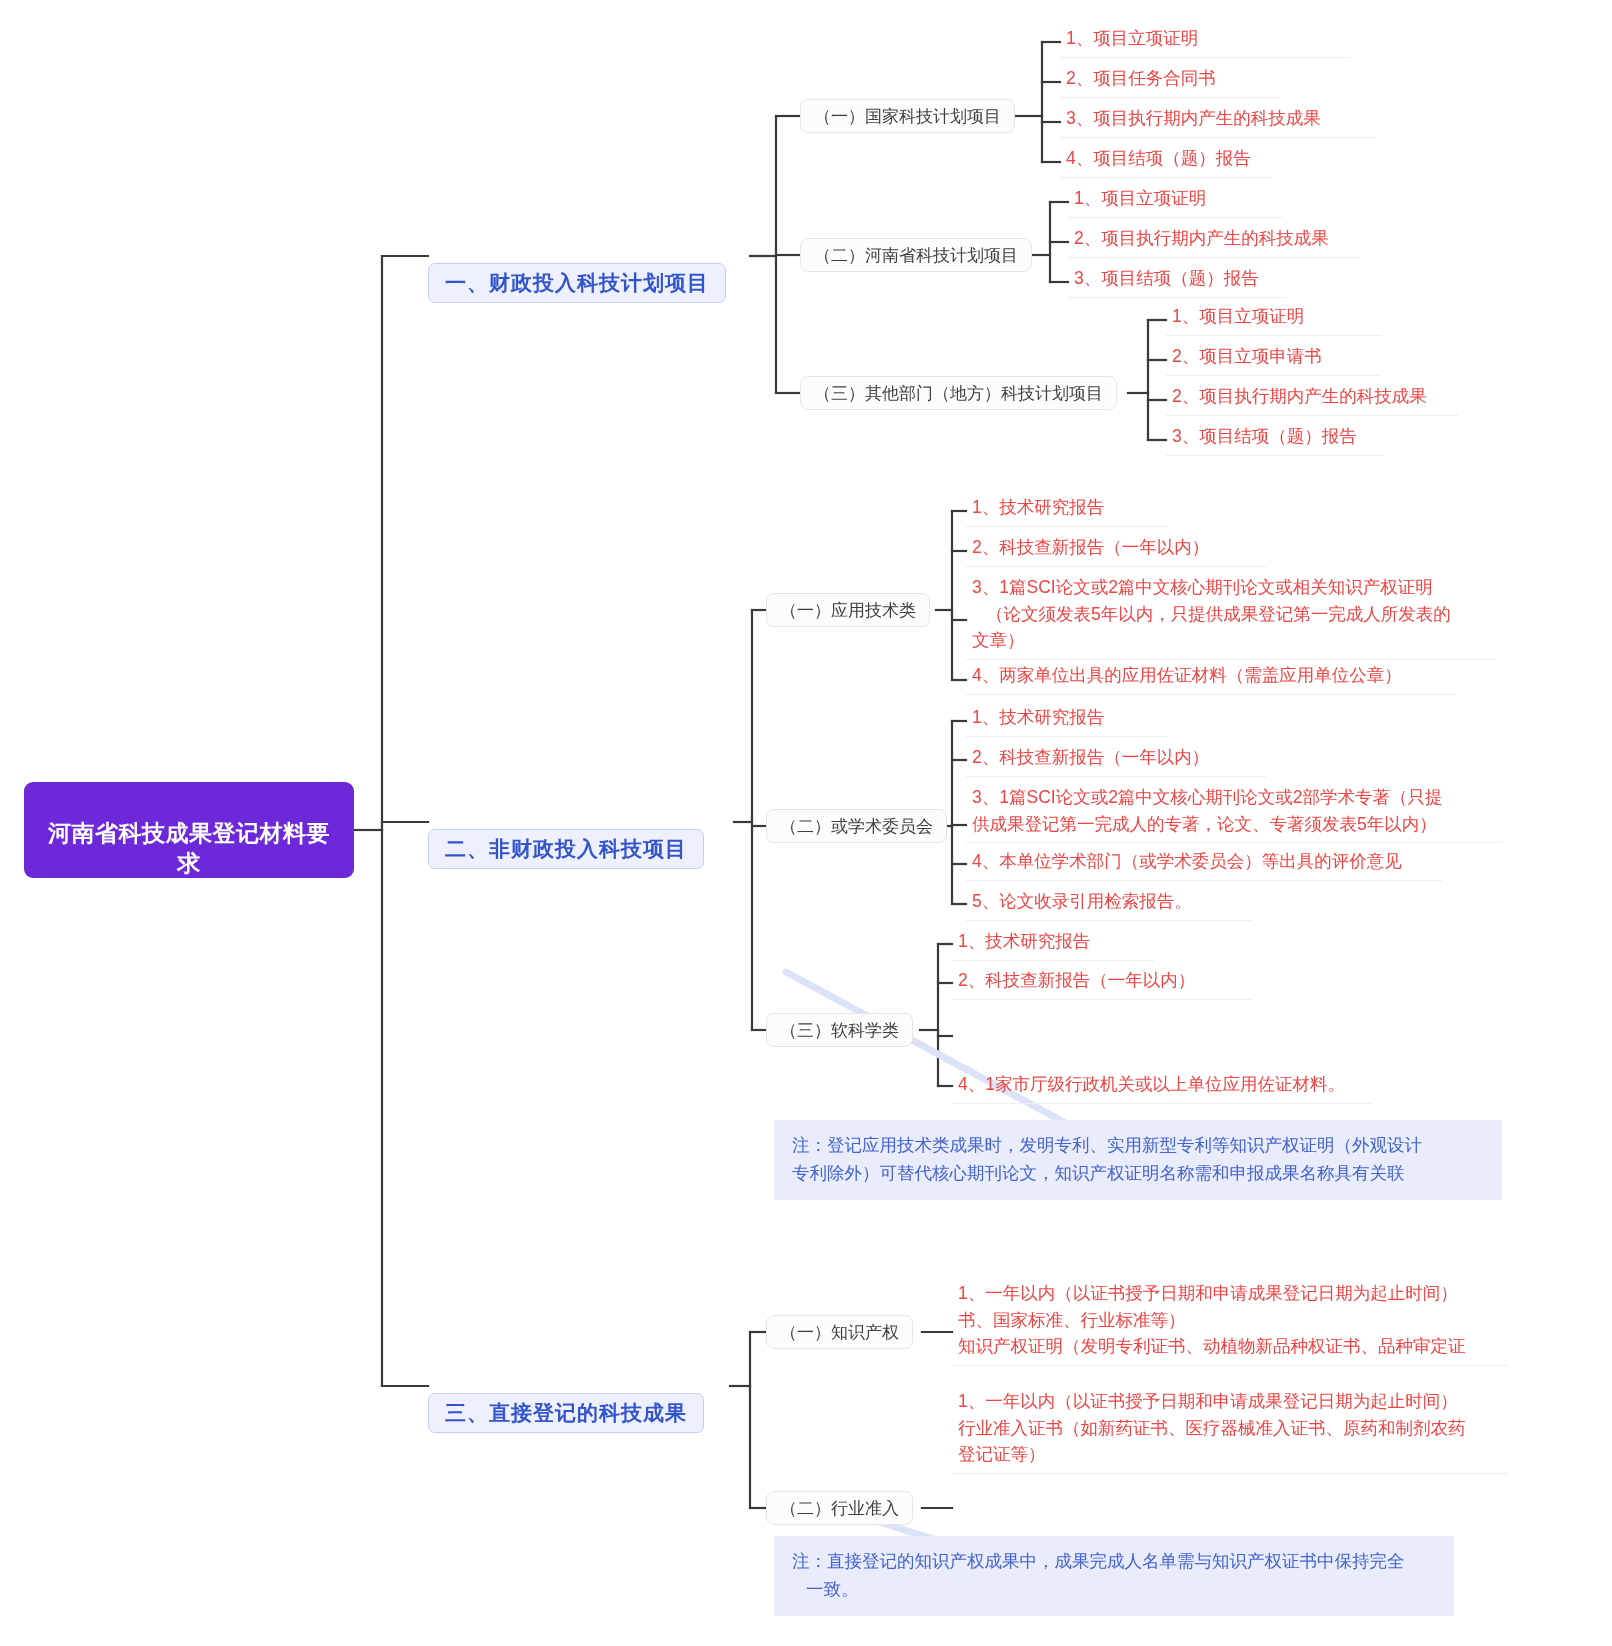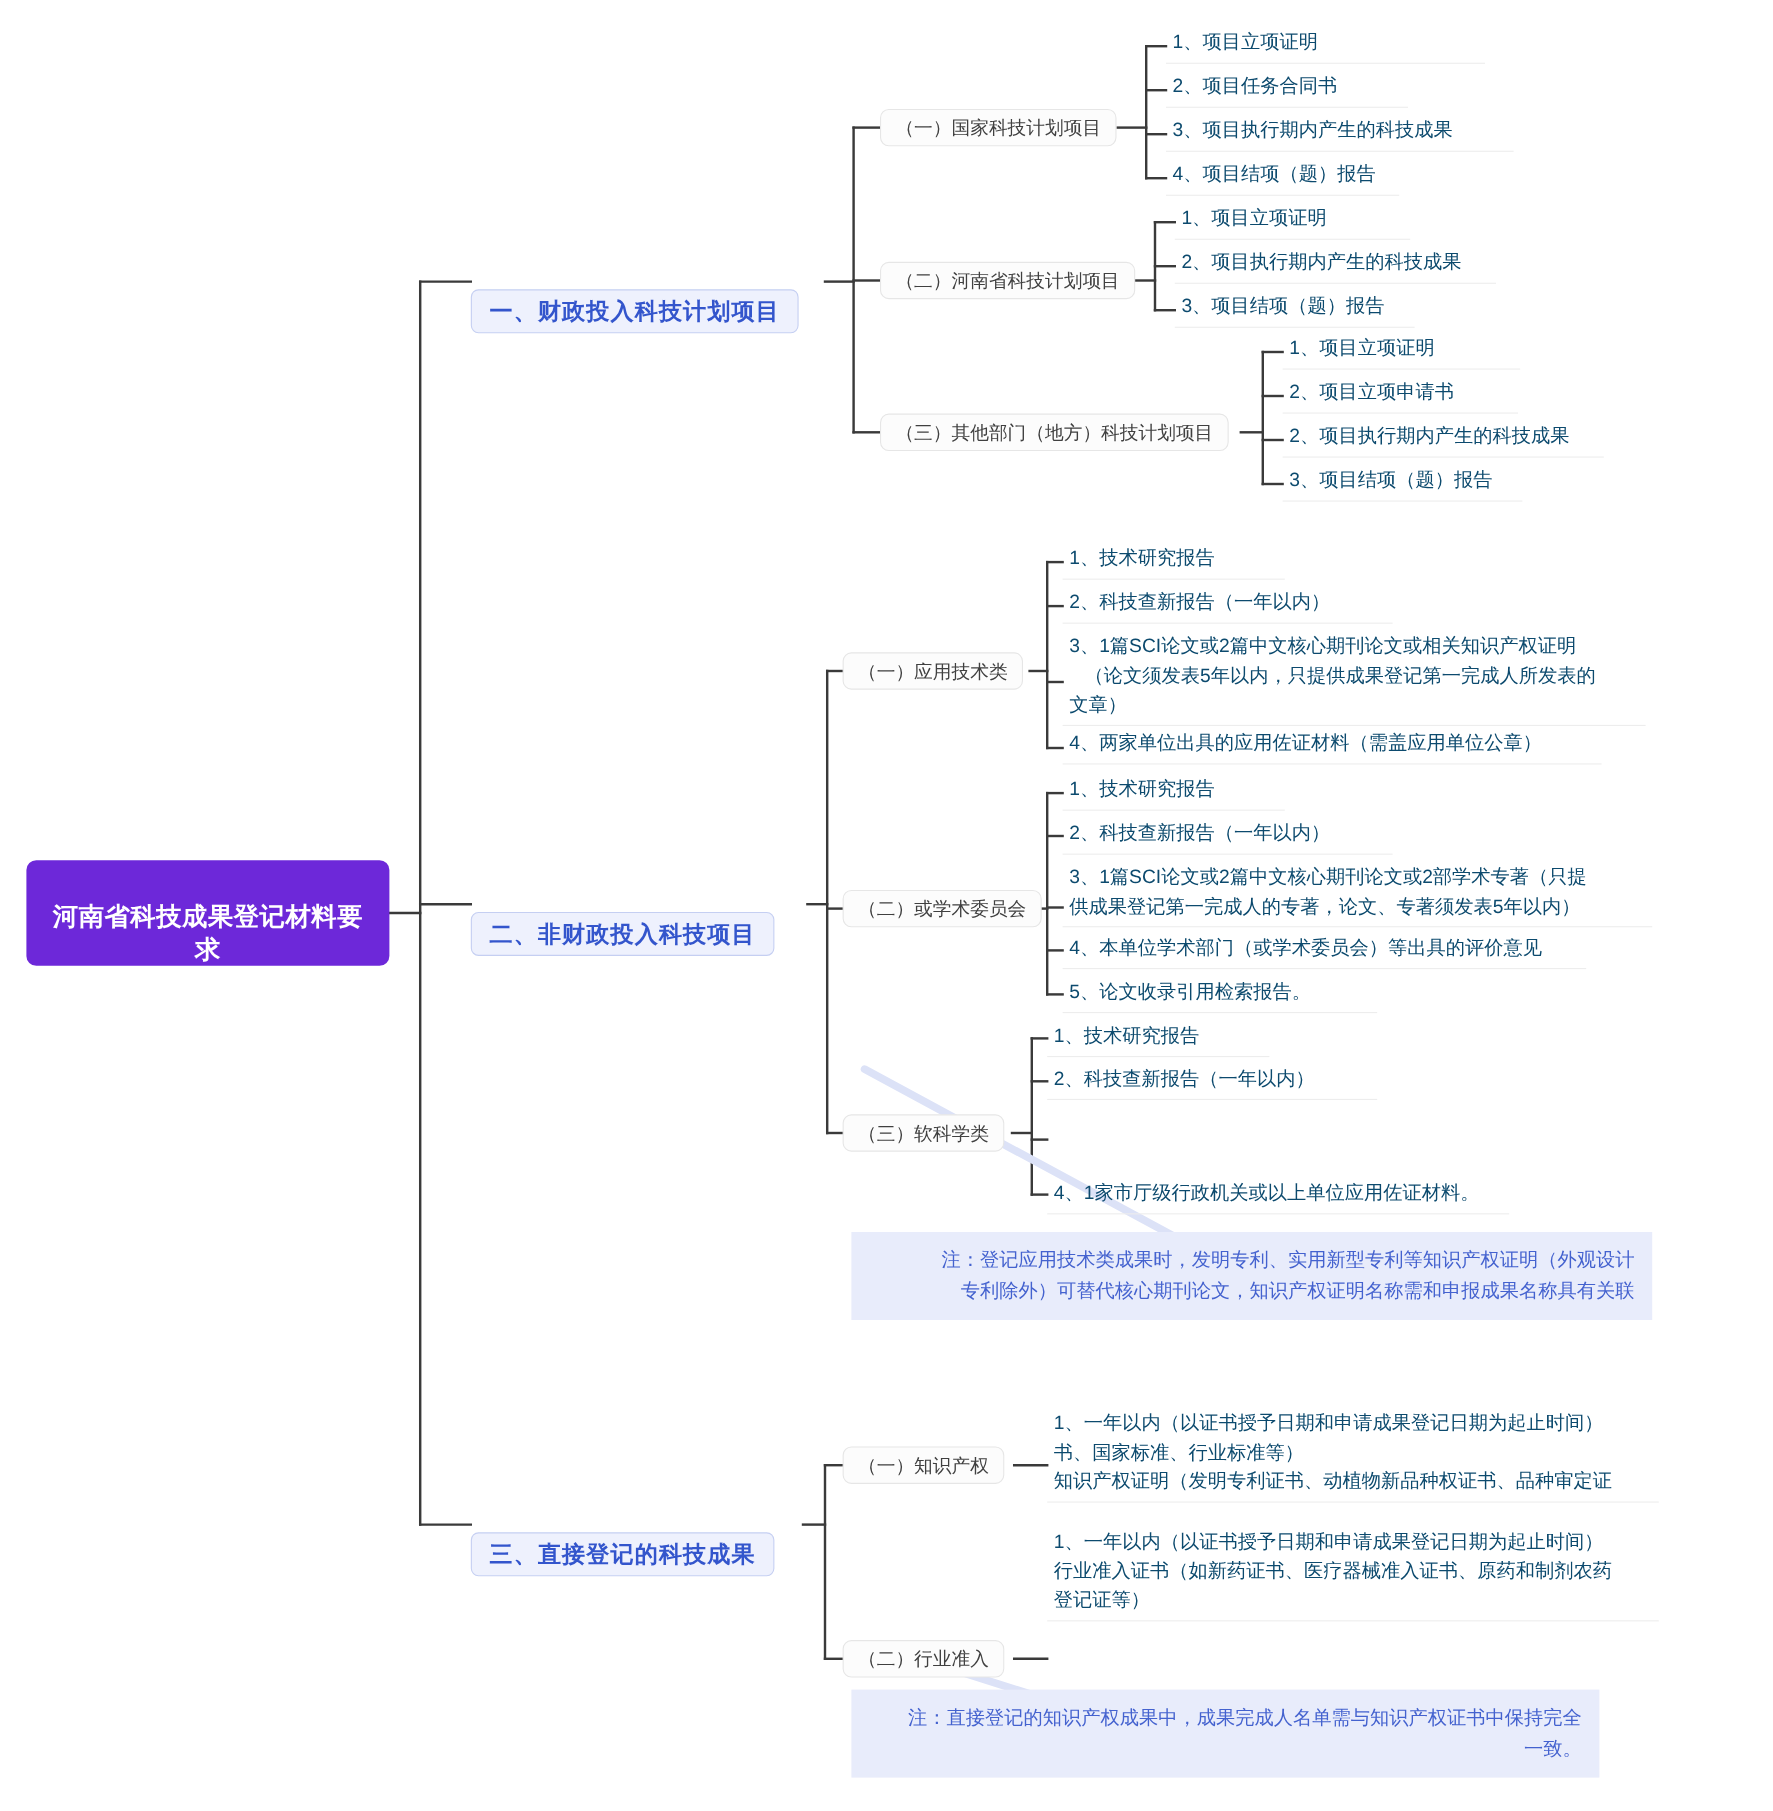--- a/index.html
+++ b/index.html
@@ -82,21 +82,21 @@
     color: #404040;
     font-size: 17px;
     box-sizing: border-box;
     padding: 0 13px;
     white-space: nowrap;
   }
 
   
   .leaf {
     position: absolute;
-    color: #0c4a6e;
+    color: #ef4444;
     font-size: 17.5px;
     line-height: 1.52;
     border-bottom: 1px solid #EDEDED;
     padding: 3px 6px 5px 6px;
     box-sizing: border-box;
     text-indent: 0;
   }
   .leaf .ln {
     display: block;
     white-space: nowrap;
@@ -111,21 +111,20 @@
     background: #E8ECFB;
     color: #4462CF;
     font-size: 17.5px;
     line-height: 1.62;
     padding: 11px 16px 12px 18px;
     box-sizing: border-box;
   }
   .note-box .ln {
     display: block;
     white-space: nowrap;
-    text-align: right;
   }
   .note-box .ln.ind {
     padding-left: 14px;
   }
 </style>
 </head>
 <body>
 
 <div id="canvas">
 

